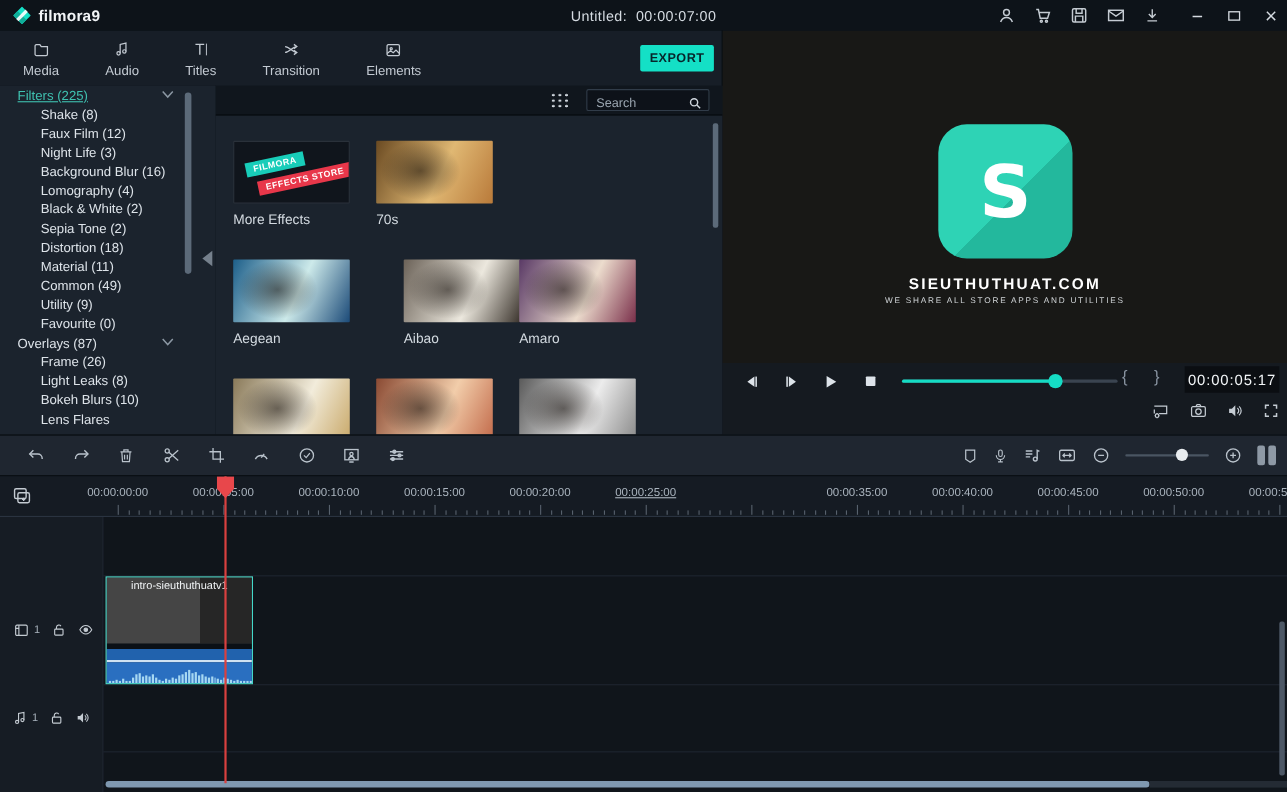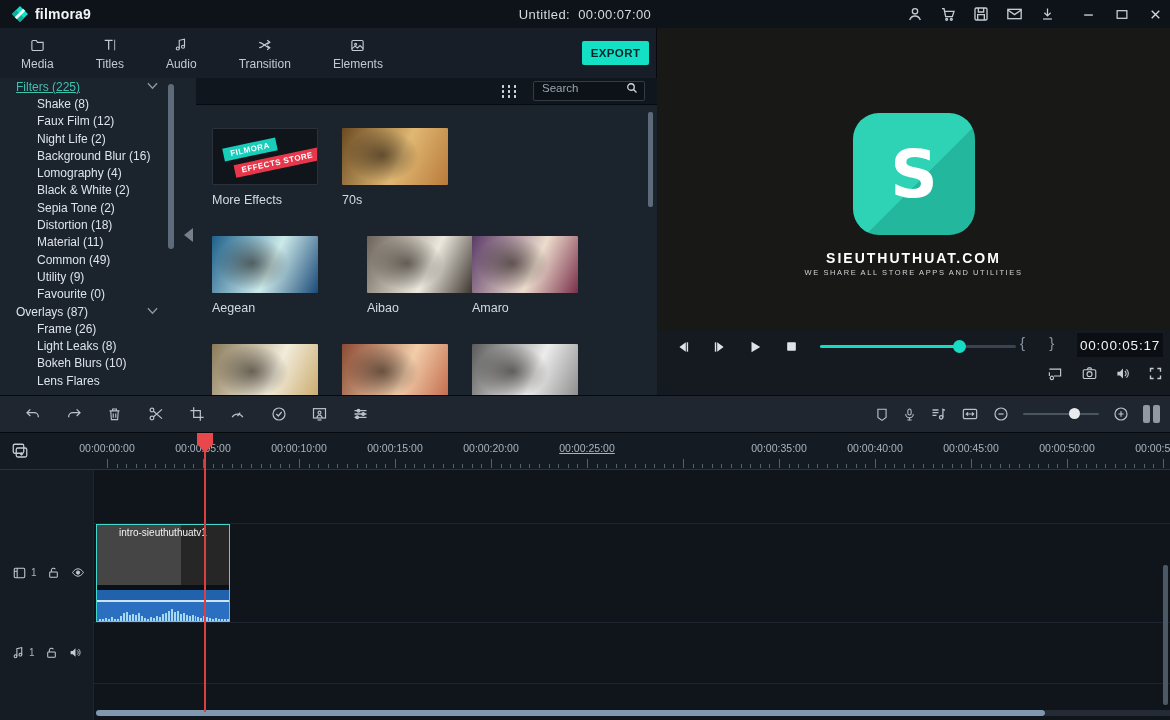--- a/index.html
+++ b/index.html
@@ -47,21 +47,21 @@
   .sb-scroll { position:absolute; right:22px; top:6px; width:6px; height:165px; background:#5c6a79; border-radius:3px; }
   .collapse-handle { position:absolute; right:3px; top:150px; width:0; height:0;
     border-top:7px solid transparent; border-bottom:7px solid transparent; border-right:9px solid #75808c; }
 
   
   .effects-panel { position:absolute; left:196px; top:0; width:461px; height:317px; background:#1b232d; overflow:hidden; }
   .panel-header { position:absolute; left:0; top:-22px; right:0; height:49px; background:#10161d; border-bottom:1px solid #060a0e; }
   .grid-icon { position:absolute; right:140px; top:28px; width:17px; height:15px;
     background-image:radial-gradient(circle, #cfd6dd 1.1px, transparent 1.3px); background-size:6px 5px; }
   .searchbox { position:absolute; right:12px; top:25px; width:112px; height:20px; background:#0d1219;
-    border:1px solid #313c49; border-radius:2px; display:flex; align-items:flex-start; }
+    border:1px solid #313c49; border-radius:2px; display:flex; align-items:flex-end; }
   .searchbox input { flex:1; background:transparent; border:none; outline:none; color:#cfd6dd;
     font-size:11.5px; padding:0 4px 0 8px; width:80px; font-family:"Liberation Sans", sans-serif; }
   .searchbox input::placeholder { color:#9aa5b0; }
   .panel-scroll { position:absolute; right:4px; top:34px; width:5px; height:95px; background:#5c6a79; border-radius:2px; }
 
   .cards { position:absolute; left:0; top:27px; width:450px; height:290px; }
   .card { position:absolute; width:106px; }
   .thumb { width:106px; height:57px; border-radius:1px; position:relative; overflow:hidden; background:#22272e; }
   .thumb::before { content:""; position:absolute; inset:0;
     background:radial-gradient(ellipse 55% 75% at 38% 48%, rgba(18,12,8,.55), rgba(0,0,0,0) 62%); }
@@ -221,36 +221,36 @@
             <div class="tab">
               <span class="ticon">
                 <svg width="17" height="15" viewBox="0 0 24 24" fill="none" stroke="currentColor" stroke-width="1.8">
                   <path d="M3 6a2 2 0 012-2h5l2 3h9a0 0 0 010 0v11a2 2 0 01-2 2H5a2 2 0 01-2-2z"></path>
                 </svg>
               </span>
               <span>Media</span>
             </div>
             <div class="tab">
               <span class="ticon">
-                <svg width="16" height="16" viewBox="0 0 24 24" fill="none" stroke="currentColor" stroke-width="1.9">
-                  <path d="M4 5h12M10 5v14"></path>
-                  <path d="M19 4v16" stroke-width="1.3"></path>
-                </svg>
-              </span>
-              <span>Titles</span>
-            </div>
-            <div class="tab">
-              <span class="ticon">
                 <svg width="14" height="16" viewBox="0 0 24 24" fill="none" stroke="currentColor" stroke-width="1.9">
                   <path d="M9 18V4l9-2v13"></path>
                   <circle cx="6.5" cy="18" r="2.6"></circle>
                   <circle cx="15.5" cy="15" r="2.6"></circle>
                 </svg>
               </span>
               <span>Audio</span>
+            </div>
+            <div class="tab">
+              <span class="ticon">
+                <svg width="16" height="16" viewBox="0 0 24 24" fill="none" stroke="currentColor" stroke-width="1.9">
+                  <path d="M4 5h12M10 5v14"></path>
+                  <path d="M19 4v16" stroke-width="1.3"></path>
+                </svg>
+              </span>
+              <span>Titles</span>
             </div>
             <div class="tab">
               <span class="ticon">
                 <svg width="17" height="16" viewBox="0 0 24 24" fill="none" stroke="currentColor" stroke-width="1.8">
                   <path d="M4 16c6 0 10-8 16-8M16 5l4 3-4 3"></path>
                   <path d="M4 8c6 0 10 8 16 8M16 13l4 3-4 3"></path>
                 </svg>
               </span>
               <span>Transition</span>
             </div>
@@ -280,21 +280,21 @@
                   </svg>
                 </span>
               </div>
               <div class="sb-row child">
                 <span>Shake (8)</span>
               </div>
               <div class="sb-row child">
                 <span>Faux Film (12)</span>
               </div>
               <div class="sb-row child">
-                <span>Night Life (2)</span>
+                <span>Night Life (3)</span>
               </div>
               <div class="sb-row child">
                 <span>Background Blur (16)</span>
               </div>
               <div class="sb-row child">
                 <span>Lomography (4)</span>
               </div>
               <div class="sb-row child">
                 <span>Black &amp; White (2)</span>
               </div>

